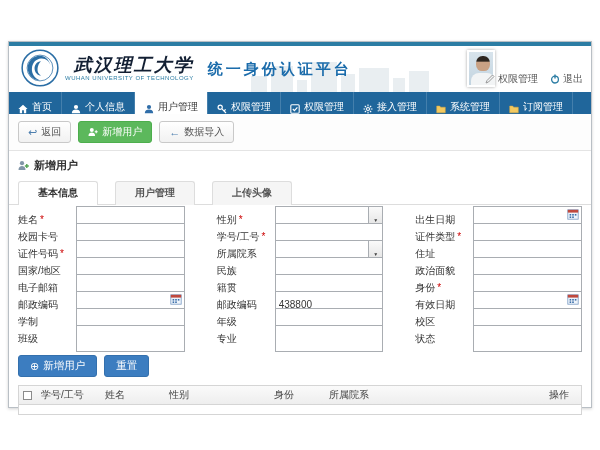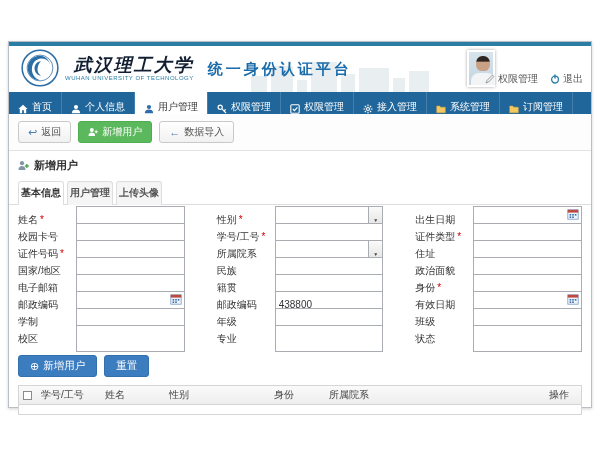--- a/index.html
+++ b/index.html
@@ -55,21 +55,21 @@
   .btn-green { background:#5cb85c; border:1px solid #4cae4c; color:#fff; }
   .btn-blue { background:#3c7dc0; border:1px solid #3470ad; color:#fff; font-size:10.5px; padding:3px 11px; }
   .btn-blue .plus { font-size:11px; line-height:10px; }
 
   
   .section-hd { padding:7px 9px 4px; display:flex; align-items:center; gap:5px;
                 font-size:11px; font-weight:bold; color:#333; }
   .tabs { display:flex; padding-left:9px; border-bottom:1px solid #ddd; margin-top:3px; }
   .tab { font-size:10px; font-weight:bold; color:#555; background:#f5f5f5;
          border:1px solid #ddd; border-bottom:none; border-radius:3px 3px 0 0;
-         padding:4px 2px; margin-right:3px; position:relative; top:1px; cursor:pointer; }
+         padding:4px 19px; margin-right:17px; position:relative; top:1px; cursor:pointer; }
   .tab.active { background:#fff; color:#333; padding-bottom:5px; }
 
   
   .form { padding:7px 9px 4px; display:grid; grid-template-columns:1fr 1fr 1fr;
           column-gap:32px; row-gap:2px; }
   .cell { display:flex; align-items:center; height:15px; }
   .lbl { font-size:10px; color:#333; width:58px; flex:none; white-space:nowrap; }
   .req { color:#cc0000; margin-left:2px; }
   .inp { flex:1; height:27px; border:1px solid #a9adb2; background:#fff; position:relative;
          display:flex; align-items:center; padding:0 3px; font-size:10px; color:#333; overflow:hidden; }
@@ -388,27 +388,27 @@
           <span></span>
         </div>
       </div>
       <div class="cell">
         <span class="lbl">年级</span>
         <div class="inp">
           <span></span>
         </div>
       </div>
       <div class="cell">
+        <span class="lbl">校区</span>
+        <div class="inp">
+          <span></span>
+        </div>
+      </div>
+      <div class="cell">
         <span class="lbl">班级</span>
-        <div class="inp">
-          <span></span>
-        </div>
-      </div>
-      <div class="cell">
-        <span class="lbl">校区</span>
         <div class="inp">
           <span></span>
         </div>
       </div>
       <div class="cell">
         <span class="lbl">专业</span>
         <div class="inp">
           <span></span>
         </div>
       </div>

